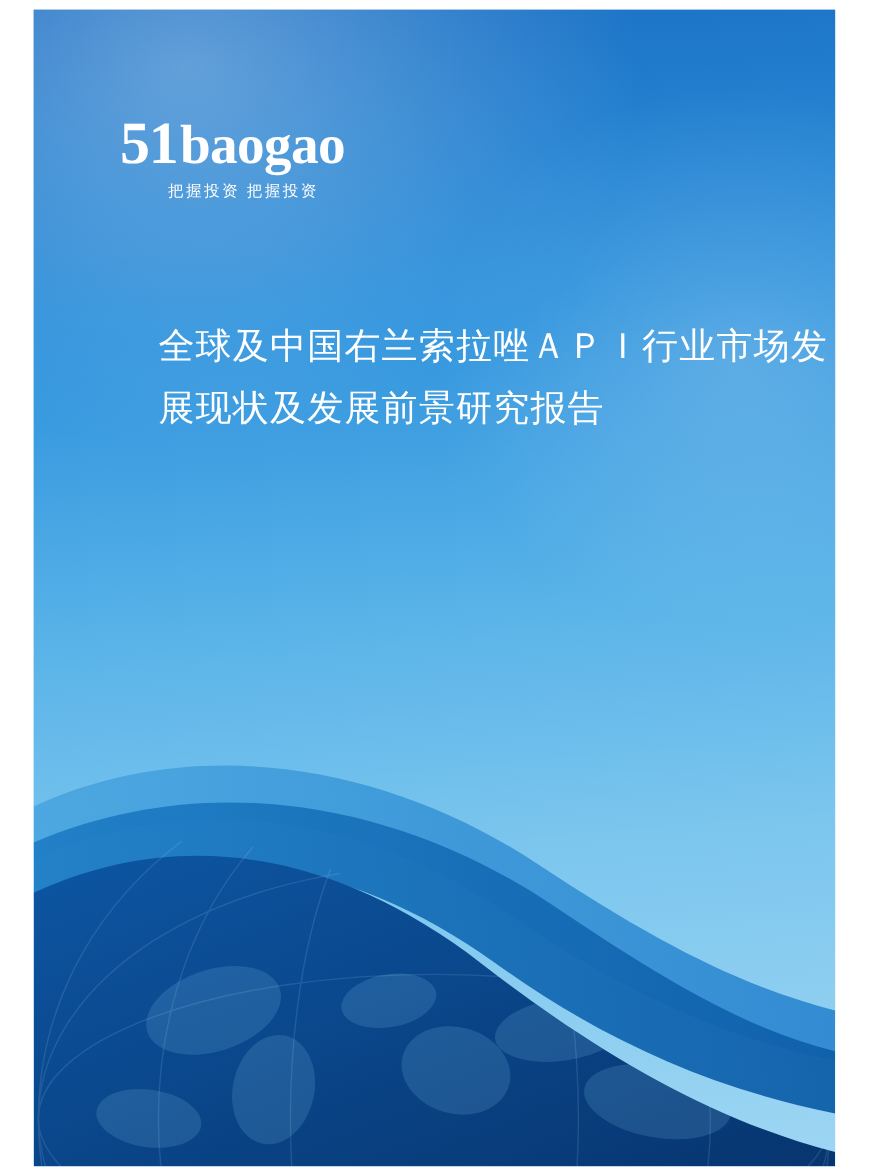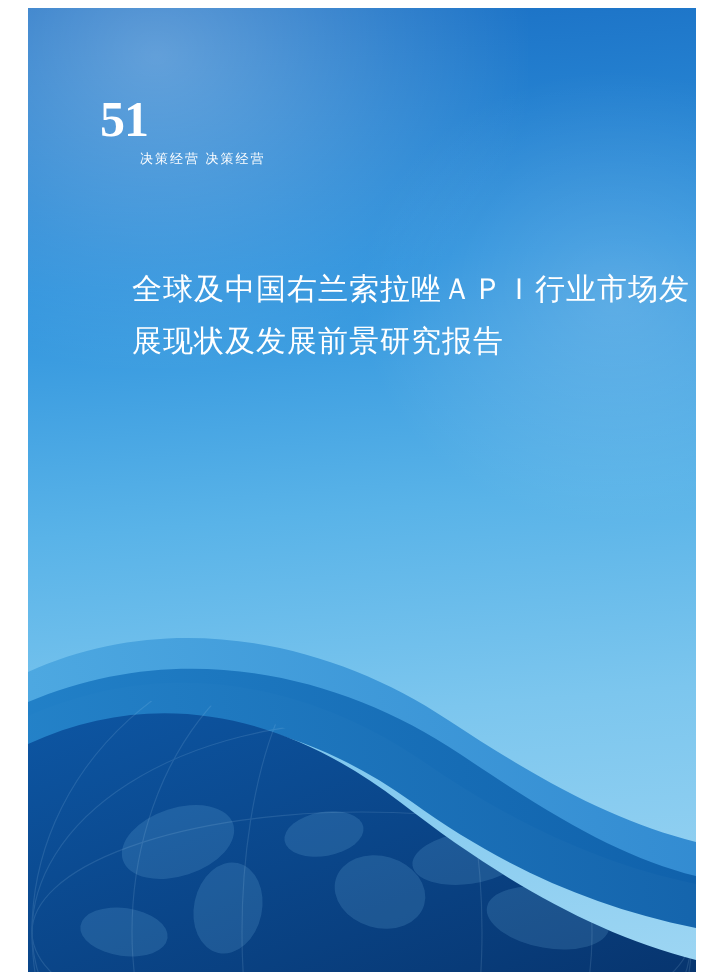--- a/index.html
+++ b/index.html
@@ -171,20 +171,21 @@
         <ellipse cx="334" cy="560" rx="330" ry="120"></ellipse>
         <ellipse cx="334" cy="560" rx="120" ry="300"></ellipse>
         <ellipse cx="334" cy="560" rx="230" ry="300"></ellipse>
       </g>
     </svg>
 
     <div class="logo">
       <div class="logo-main">
         <span class="logo-51">5</span>
           <span class="logo-51 digit-1">1</span>
+        <span class="logo-word">baogao</span>
       </div>
-      <div class="logo-sub">决策经营 决策经营</div>
+      <div class="logo-sub">把握投资 把握投资</div>
     </div>
 
     <div class="title">全球及中国右兰索拉唑ＡＰＩ行业市场发展现状及发展前景研究报告</div>
 
   </div>
 </div>
 
 </body></html>

